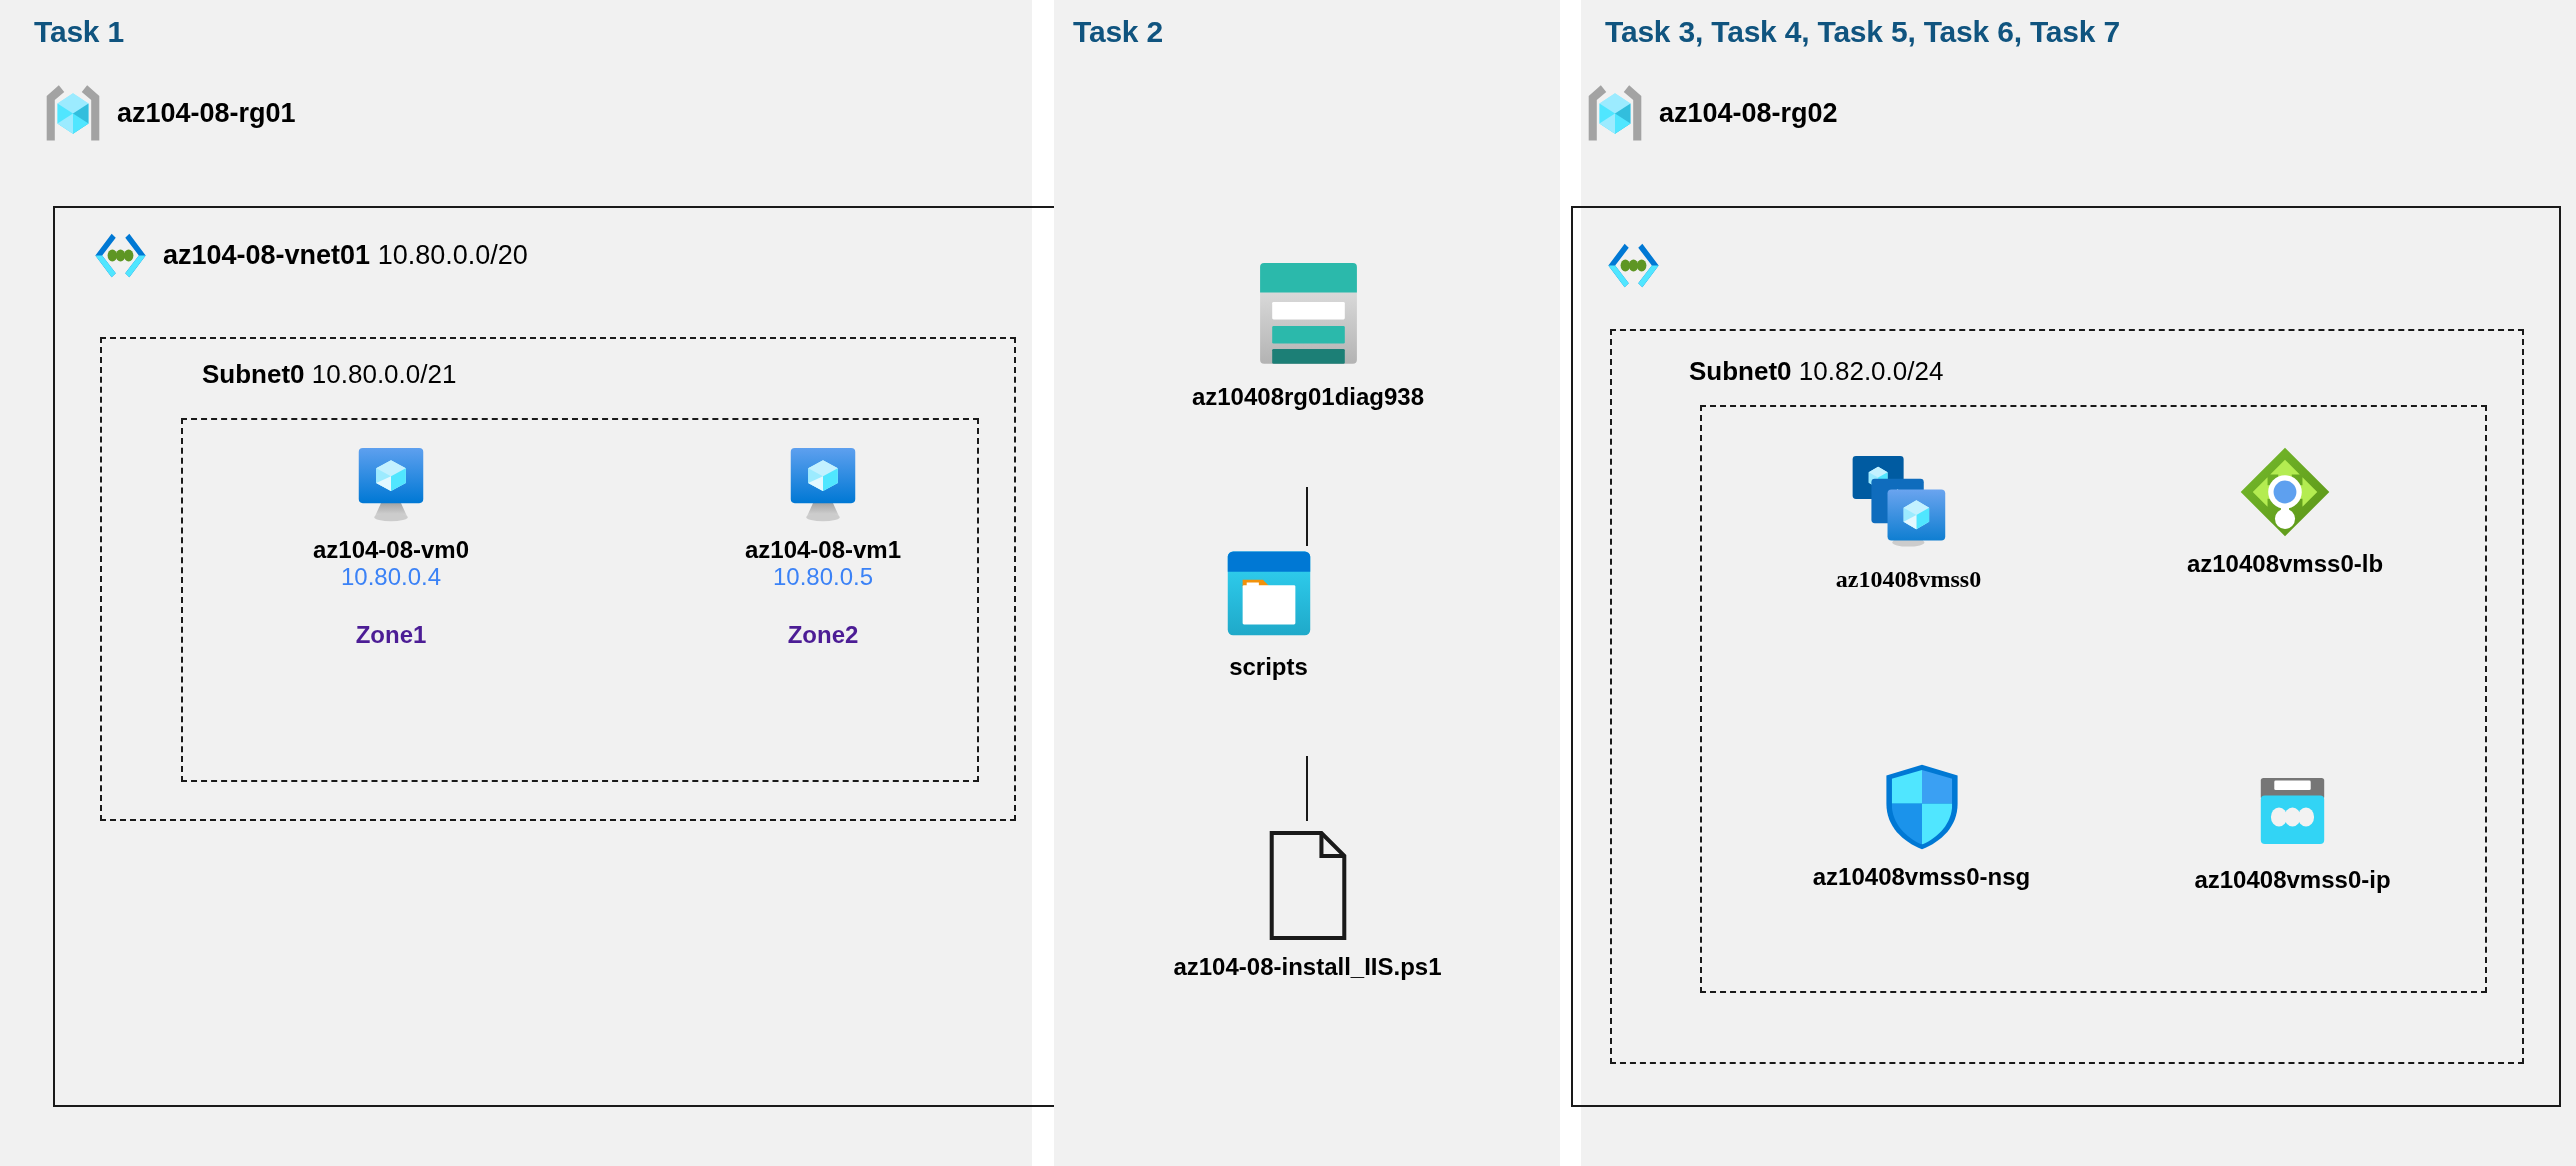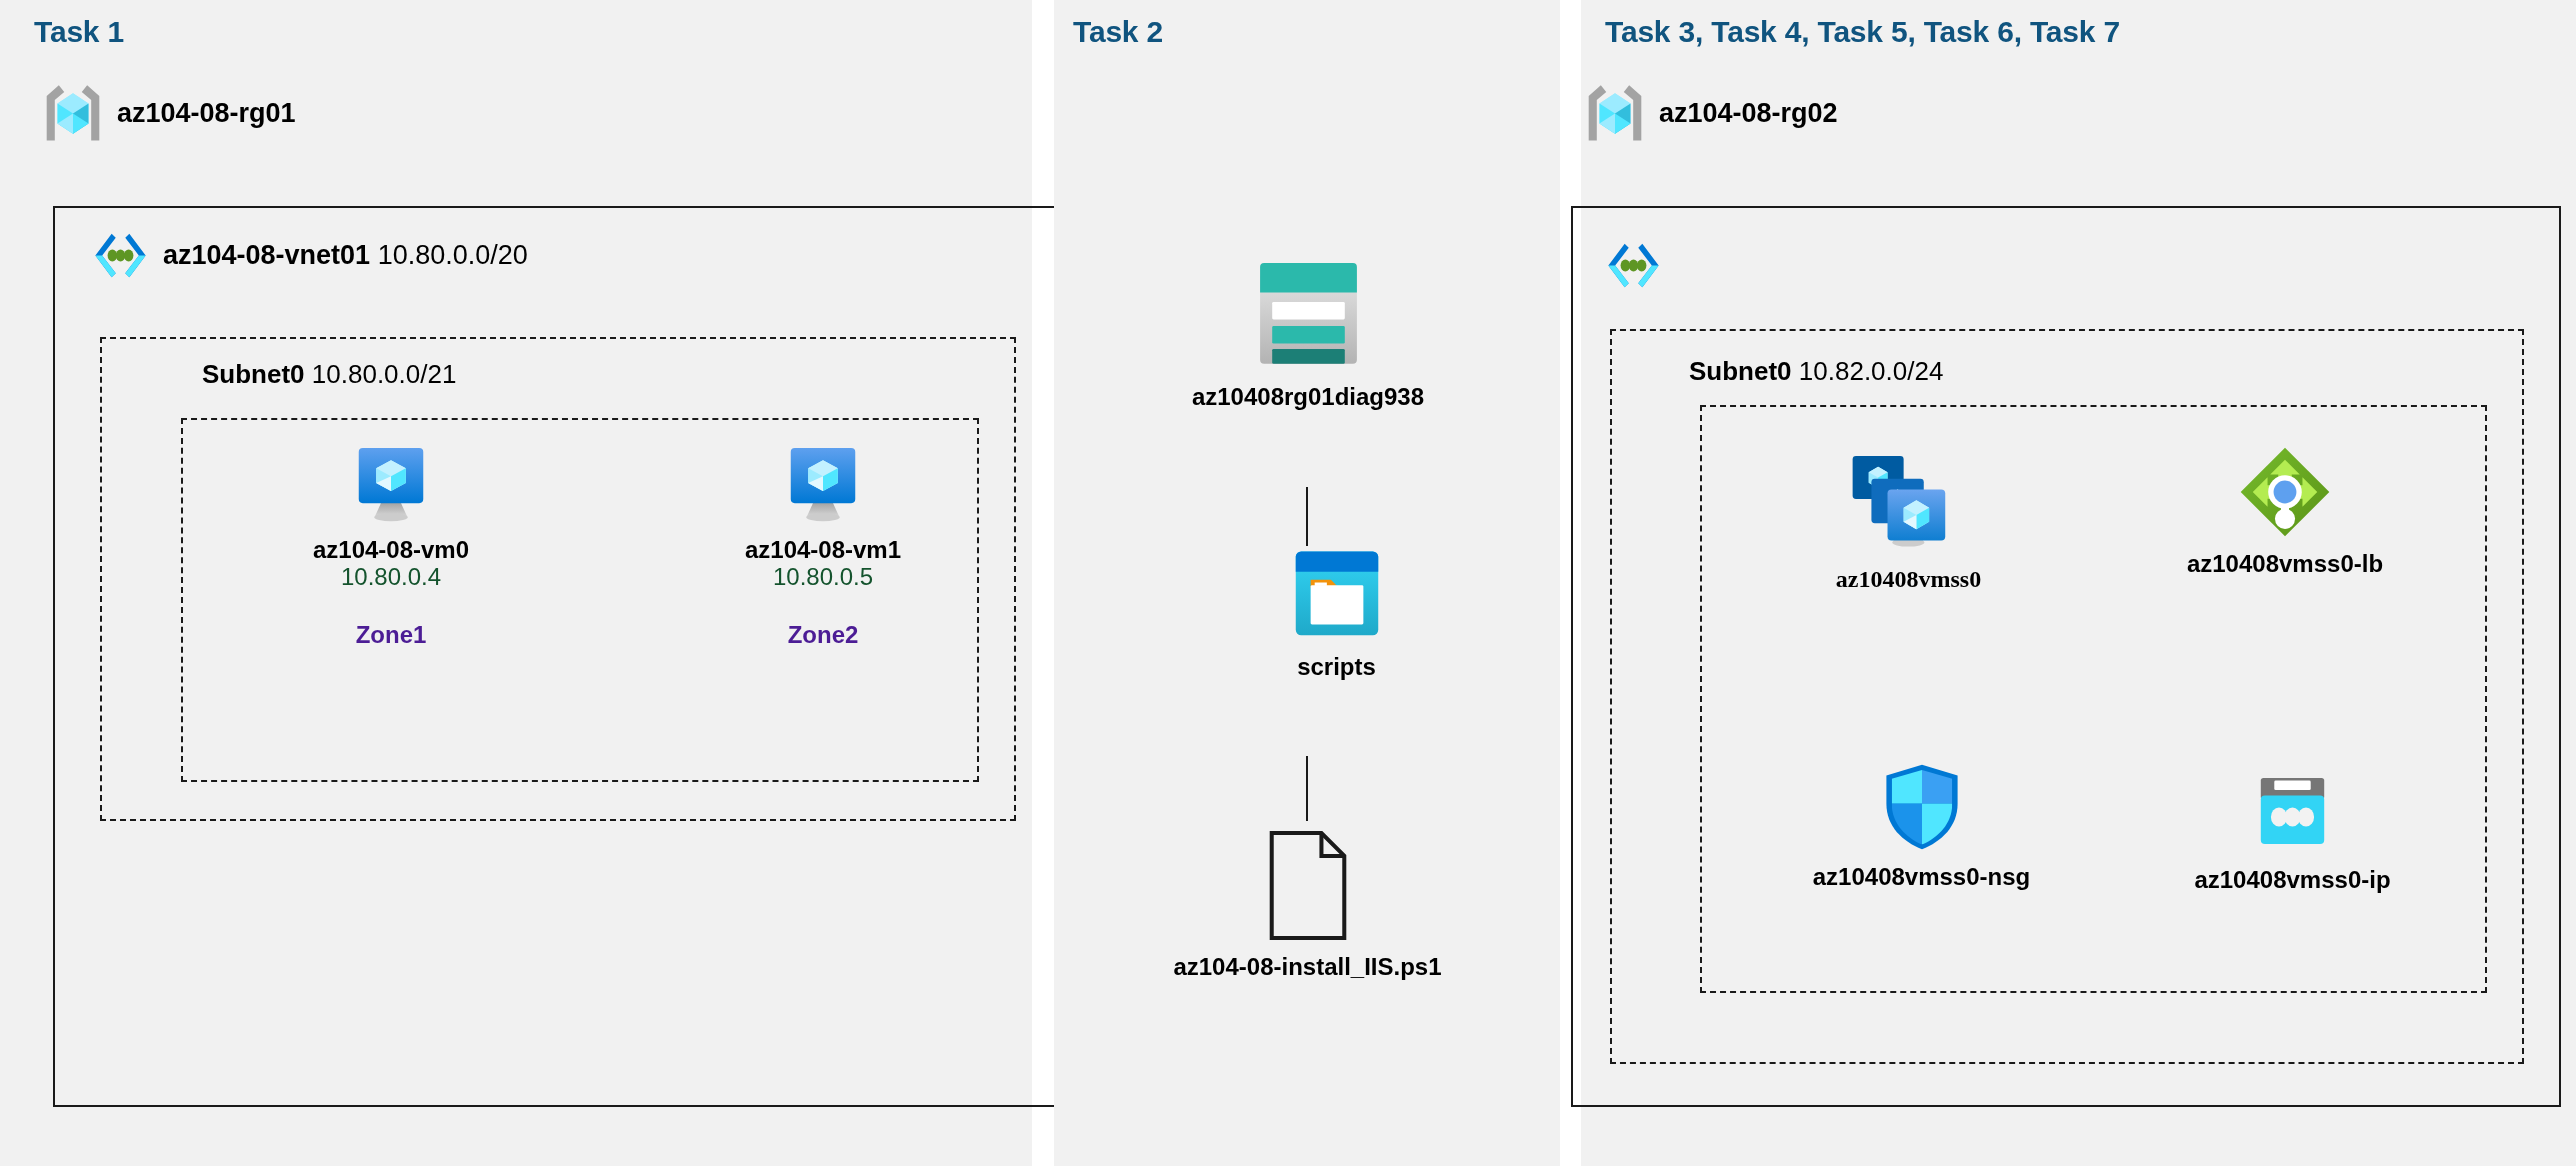--- a/index.html
+++ b/index.html
@@ -117,38 +117,38 @@
     font-weight: bold;
     color: #000000;
     text-align: center;
     white-space: nowrap;
     margin-top: 12px;
     line-height: 1.12;
   }
   .node .sub {
     font-size: 24px;
     font-weight: normal;
-    color: #14532d;
+    color: #3b82f6;
     text-align: center;
     white-space: nowrap;
     line-height: 1.12;
   }
   .node .zone {
     font-size: 24px;
     font-weight: bold;
     color: #4c1d95;
     text-align: center;
     white-space: nowrap;
     margin-top: 30px;
   }
 
   #node-vm0   { left: 283px;  top: 445px; width: 216px; }
   #node-vm1   { left: 715px; top: 445px; width: 216px; }
   #node-stg   { left: 1119px; top: 256px; width: 378px; }
-  #node-scripts { left: 1242px; top: 546px; width: 189px; justify-content: space-between; }
+  #node-scripts { left: 1174px; top: 546px; width: 189px; justify-content: space-between; }
   #node-ps1   { left: 1092px; top: 829px; width: 431px; }
 
   #node-vmss    { left: 1760px; top: 452px; width: 297px; font-family: Liberation Serif, serif; }
   #node-lb      { left: 2130px; top: 445px; width: 310px; }
   #node-nsg     { left: 1773px; top: 762px; width: 297px; }
   #node-ip      { left: 2144px; top: 775px; width: 297px; }
 
   
   .connector {
     position: absolute;

